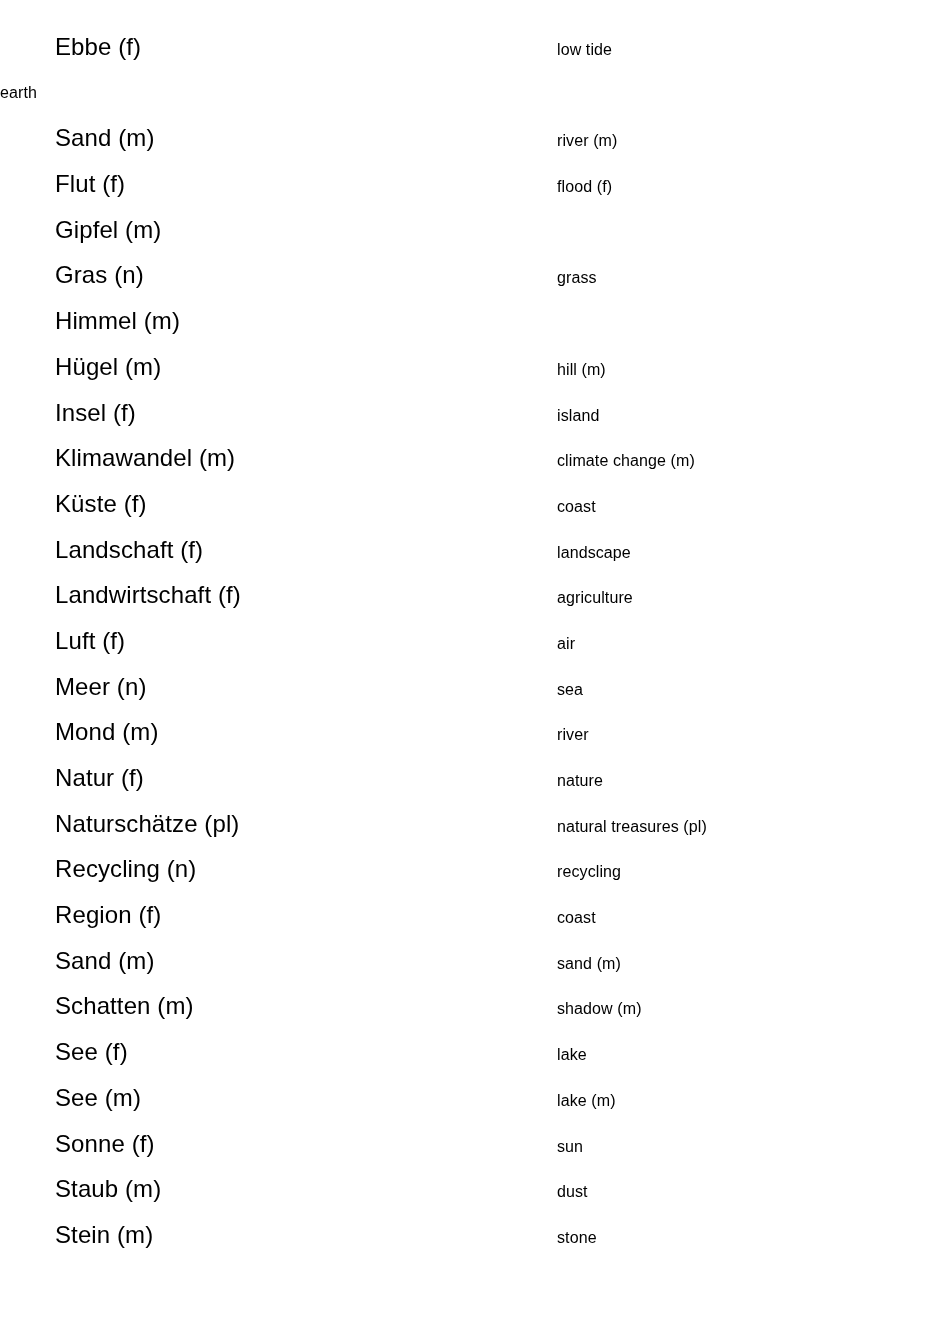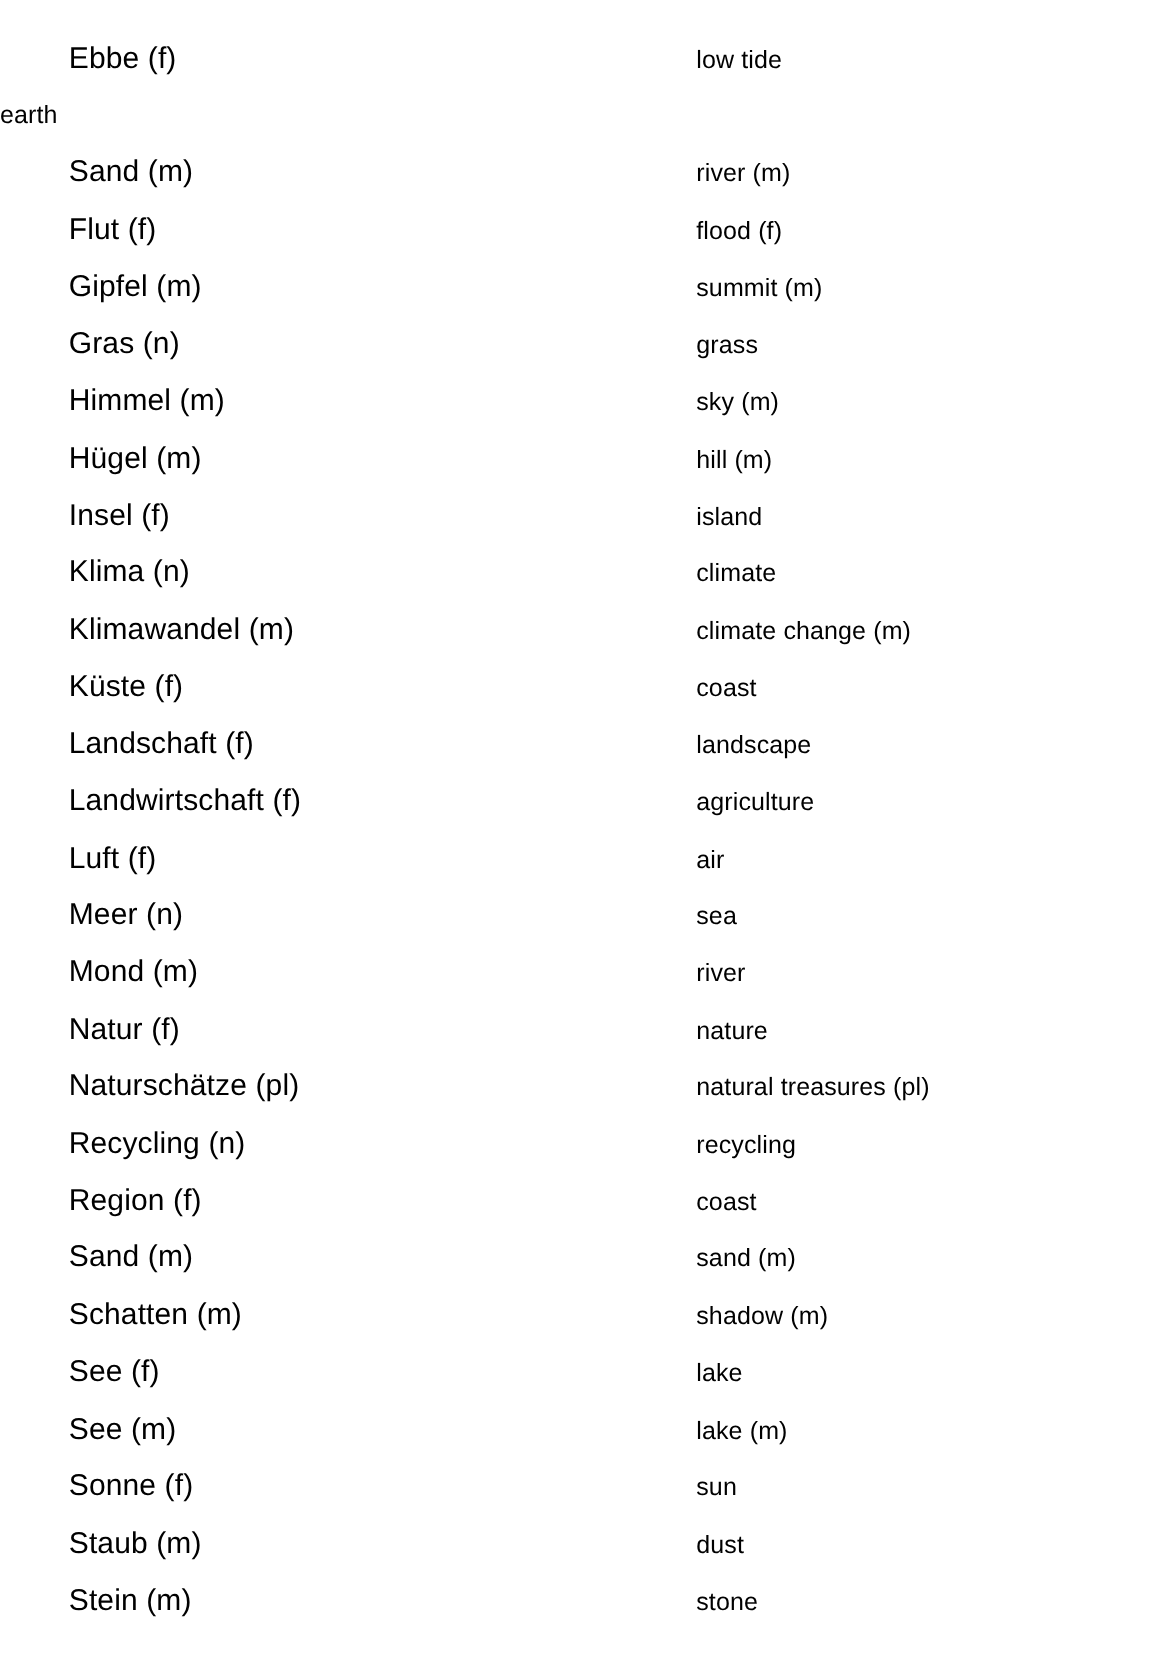--- a/index.html
+++ b/index.html
@@ -39,21 +39,21 @@
   .term {
     box-sizing: border-box;
     width: 557px;
     padding-left: 55px;
     font-size: 24px;
     letter-spacing: 0.1px;
   }
   .gloss {
     box-sizing: border-box;
     flex: 1 1 auto;
-    font-size: 20px;
+    font-size: 16px;
     letter-spacing: 0.1px;
   }
 </style>
 </head>
 <body>
 
 <div id="vocab-sheet">
   <ul class="vocab-list" id="vocab-list">
       <li class="vocab-row">
         <span class="term">Ebbe (f)</span>
@@ -65,41 +65,35 @@
       <li class="vocab-row">
         <span class="term">Sand (m)</span>
         <span class="gloss">river (m)</span>
       </li>
       <li class="vocab-row">
         <span class="term">Flut (f)</span>
         <span class="gloss">flood (f)</span>
       </li>
       <li class="vocab-row">
         <span class="term">Gipfel (m)</span>
-        <span class="gloss">summit (m)</span>
       </li>
       <li class="vocab-row">
         <span class="term">Gras (n)</span>
         <span class="gloss">grass</span>
       </li>
       <li class="vocab-row">
         <span class="term">Himmel (m)</span>
-        <span class="gloss">sky (m)</span>
       </li>
       <li class="vocab-row">
         <span class="term">Hügel (m)</span>
         <span class="gloss">hill (m)</span>
       </li>
       <li class="vocab-row">
         <span class="term">Insel (f)</span>
         <span class="gloss">island</span>
-      </li>
-      <li class="vocab-row">
-        <span class="term">Klima (n)</span>
-        <span class="gloss">climate</span>
       </li>
       <li class="vocab-row">
         <span class="term">Klimawandel (m)</span>
         <span class="gloss">climate change (m)</span>
       </li>
       <li class="vocab-row">
         <span class="term">Küste (f)</span>
         <span class="gloss">coast</span>
       </li>
       <li class="vocab-row">

